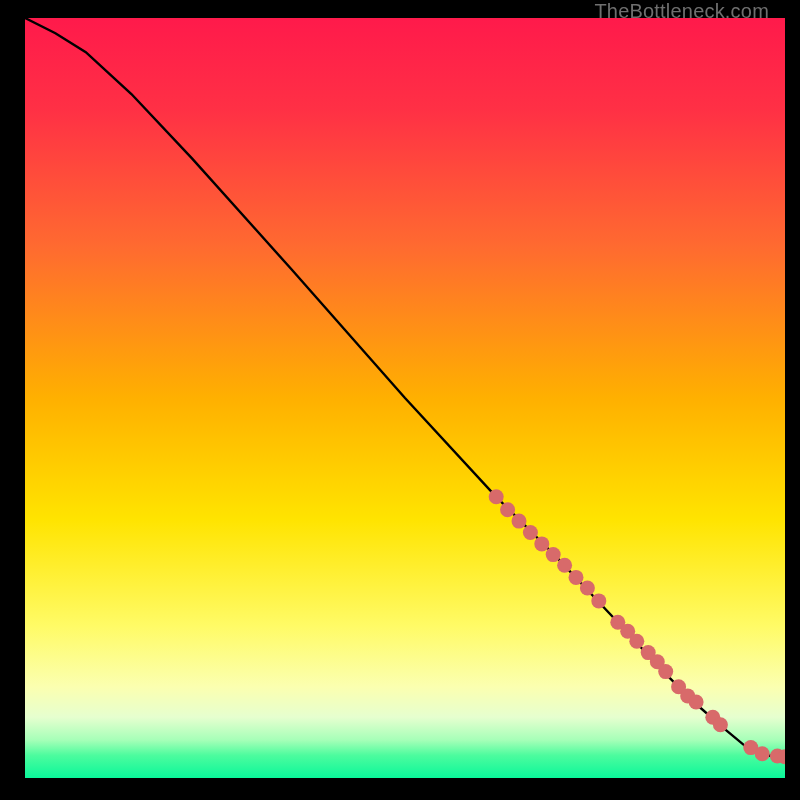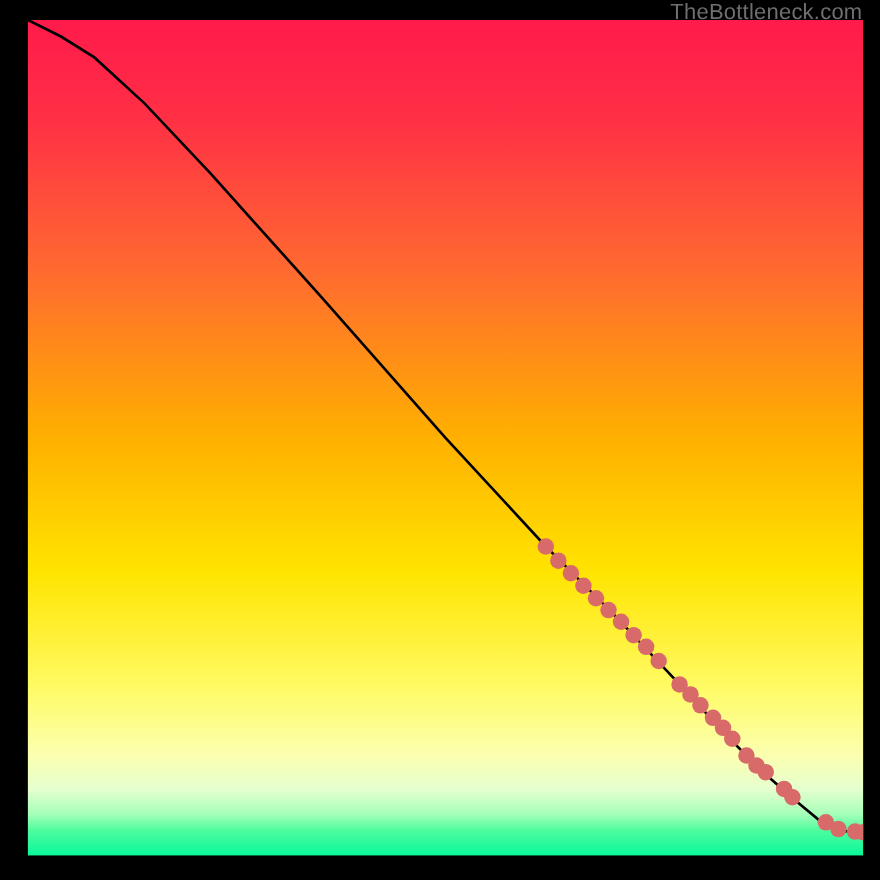--- a/index.html
+++ b/index.html
@@ -31,21 +31,21 @@
   }
   .curve-svg {
     position: absolute;
     inset: 0;
     width: 100%;
     height: 100%;
   }
   .watermark {
     position: absolute;
     top: 0px;
-    right: 16px;
+    right: 31px;
     color: #6f6f6f;
     font-size: 20px;
     font-weight: 500;
     letter-spacing: 0.2px;
   }
 </style>
 </head>
 <body>
 
 <div class="stage">

